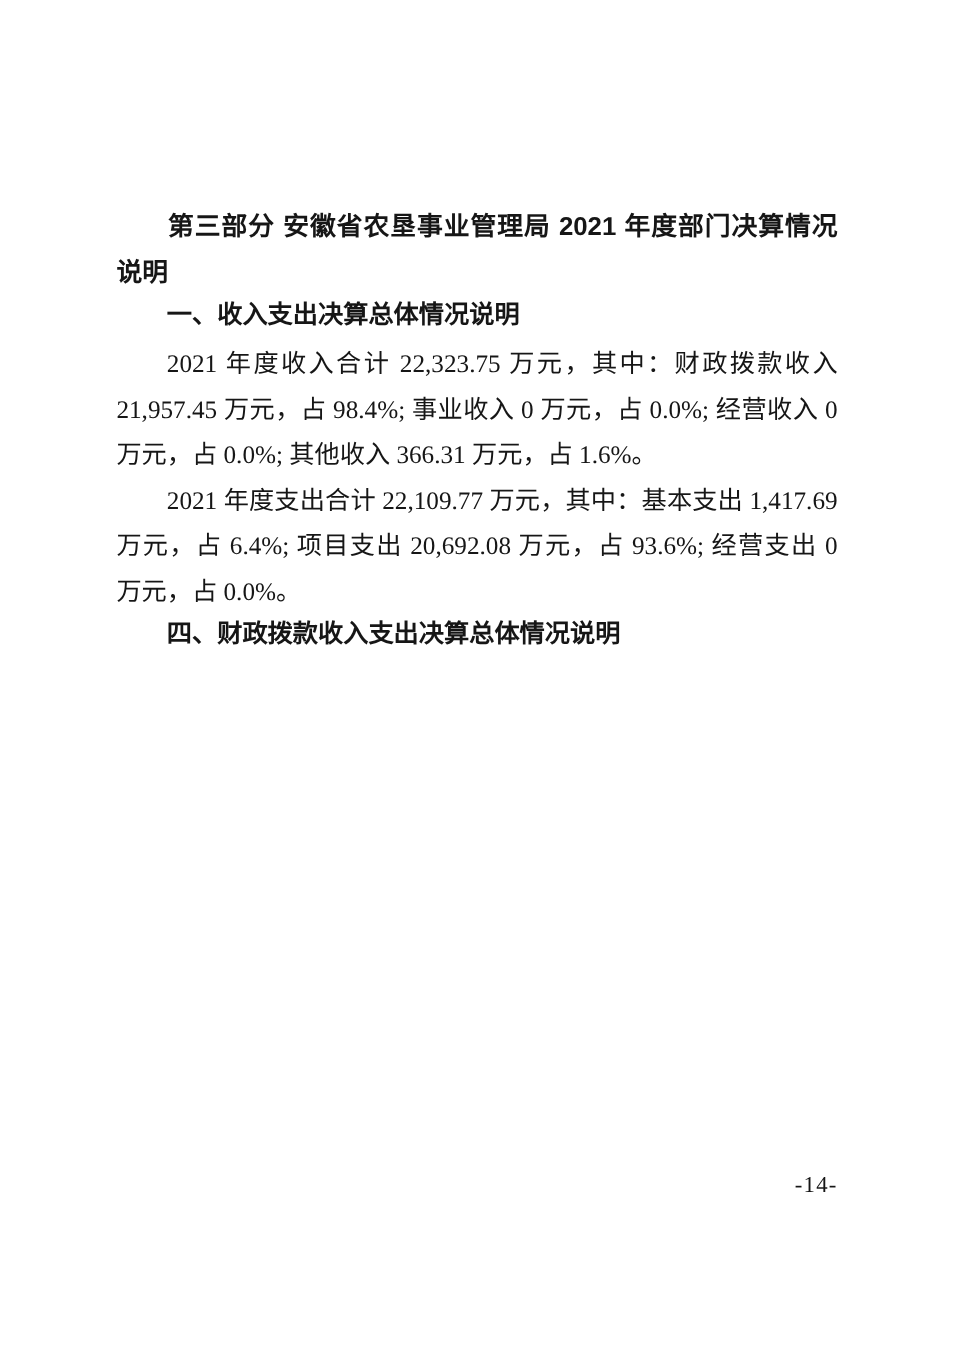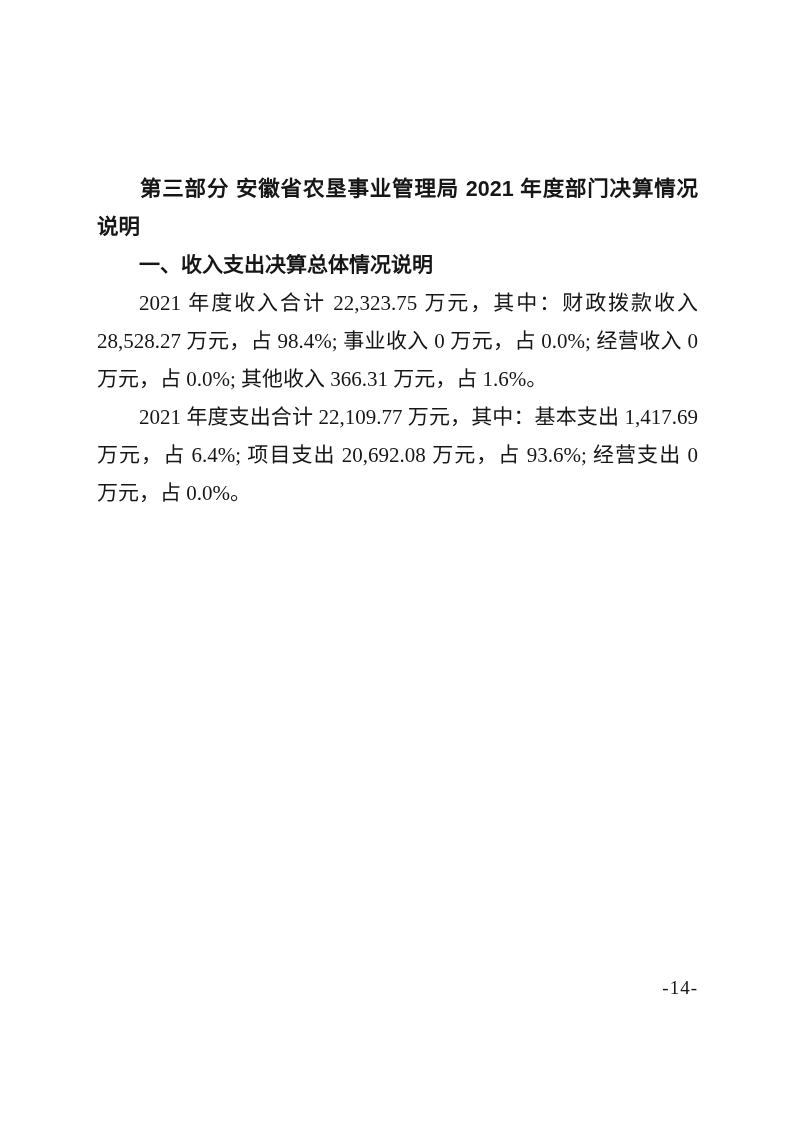--- a/index.html
+++ b/index.html
@@ -27,21 +27,21 @@
     font-family: "Liberation Sans", "DejaVu Sans", sans-serif;
     font-weight: 700;
     font-size: 21.5px;
     line-height: 38px;
     text-indent: 2em;
     text-align: justify;
     text-justify: inter-ideograph;
     margin: 0;
   }
   .section-heading {
-    font-family: Liberation Sans, sans-serif;
+    font-family: Liberation Mono, monospace;
     font-weight: 700;
     font-size: 21px;
     line-height: 38px;
     text-indent: 2em;
     margin: 0;
     white-space: nowrap;
   }
   .para {
     font-size: 21px;
     line-height: 38px;
@@ -68,26 +68,27 @@
 <div class="page">
   <div class="content">
 
     <div class="doc-title">第三部分 安徽省农垦事业管理局 2021 年度部门决算情况说明</div>
 
     <div>
       <div class="section-heading">一、收入支出决算总体情况说明</div>
     </div>
 
     <div>
-      <div class="para">2021 年度收入合计 22,323.75 万元，其中：财政拨款收入 28,528.27 万元，占 98.4%; 事业收入 0 万元，占 0.0%; 经营收入 0 万元，占 0.0%; 其他收入 366.31 万元，占 1.6%。</div>
+      <div class="para">2021 年度收入合计 22,323.75 万元，其中：财政拨款收入 21,957.45 万元，占 98.4%; 事业收入 0 万元，占 0.0%; 经营收入 0 万元，占 0.0%; 其他收入 366.31 万元，占 1.6%。</div>
     </div>
 
     <div>
       <div class="para">2021 年度支出合计 22,109.77 万元，其中：基本支出 1,417.69 万元，占 6.4%; 项目支出 20,692.08 万元，占 93.6%; 经营支出 0 万元，占 0.0%。</div>
     </div>
 
     <div>
+      <div class="section-heading">四、财政拨款收入支出决算总体情况说明</div>
     </div>
 
   </div>
 
   <div class="page-number">-14-</div>
 </div>
 
 </body></html>

